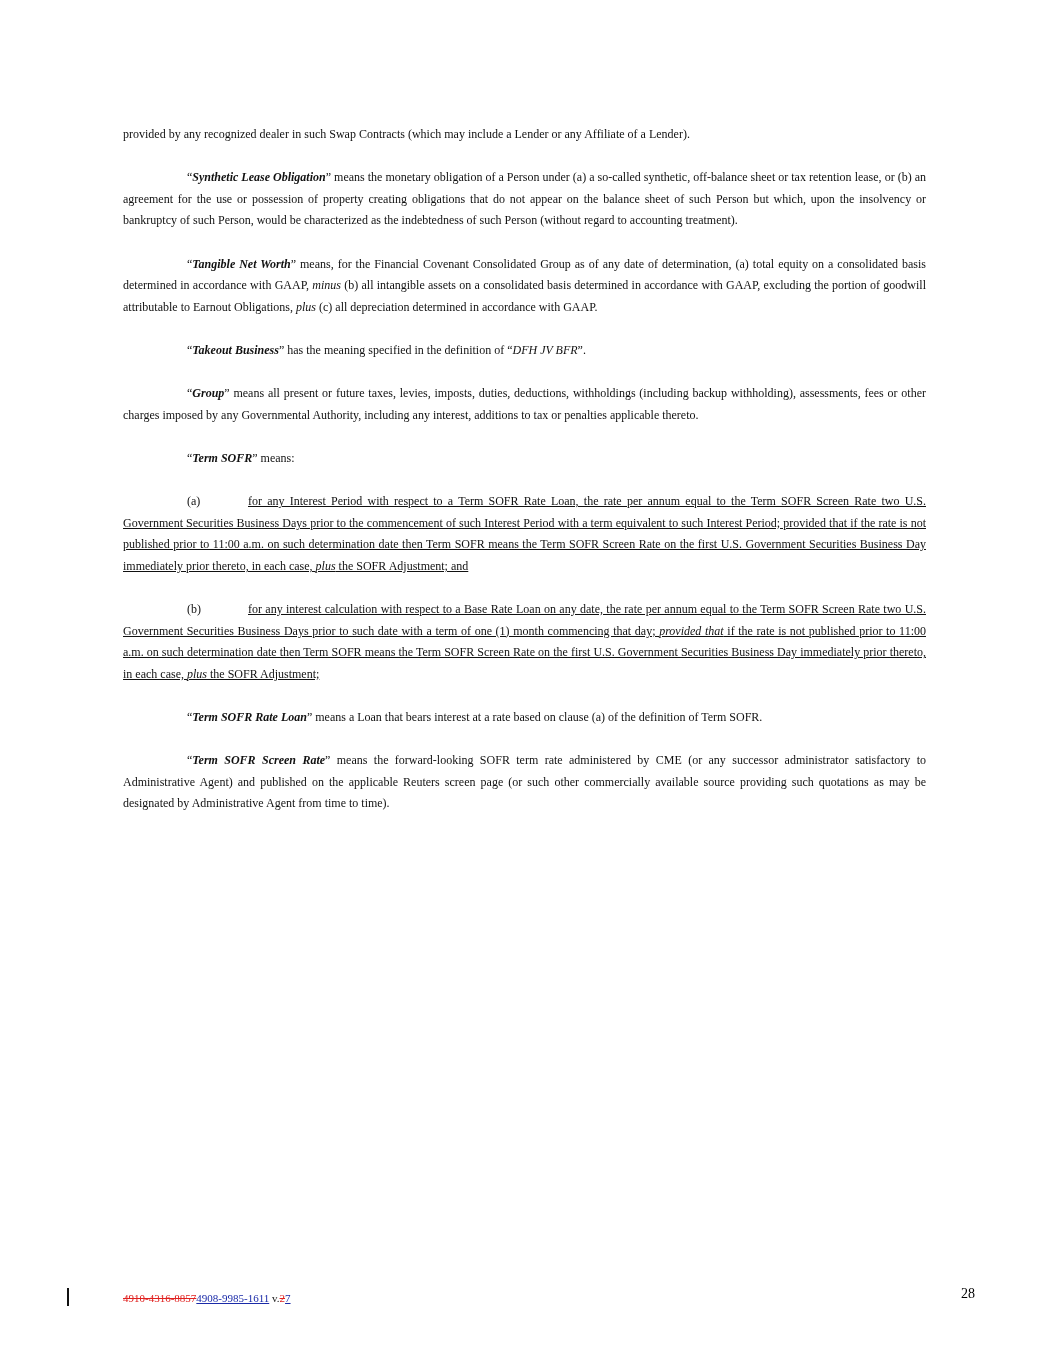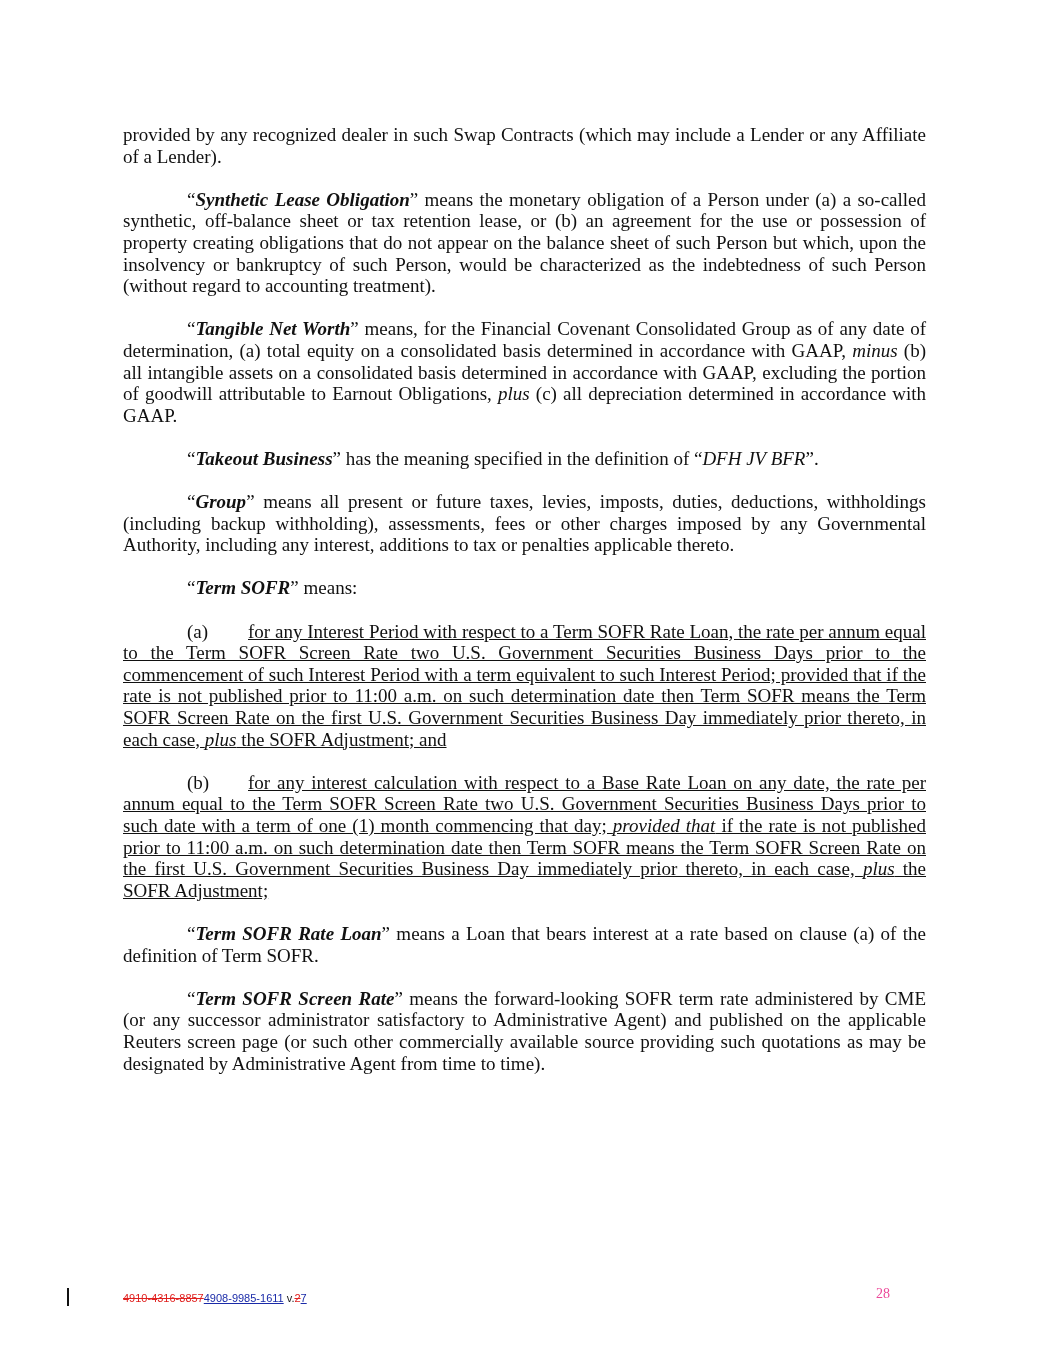--- a/index.html
+++ b/index.html
@@ -1,34 +1,34 @@
 <!DOCTYPE html>
 <html><head>
 <meta charset="utf-8">
 <style>
   html, body { margin: 0; padding: 0; background: #ffffff; }
   body { width: 1055px; height: 1365px; position: relative; overflow: hidden; }
   .page {
     position: absolute; left: 123px; top: 124px; width: 803px;
-    font-family: "Liberation Serif", serif; font-size: 19px; line-height: 21.6px; color: #111;
+    font-family: "Liberation Serif", serif; font-size: 12px; line-height: 21.6px; color: #111;
   }
   .para { margin: 0 0 21.6px 0; text-align: justify; }
   .indent { text-indent: 64px; }
   .item { text-indent: 64px; text-decoration: underline; }
   .item .label { display: inline-block; text-indent: 0; width: 61px; }
   .term { font-weight: bold; font-style: italic; }
   .it { font-style: italic; }
   .bi { font-weight: bold; font-style: italic; }
-  .footer { position: absolute; top: 1292px; left: 123px; font-family: Liberation Sans, sans-serif; font-size: 11px; color: #1a1a1a; text-align: center; }
+  .footer { position: absolute; top: 1292px; left: 123px; font-family: Liberation Serif, serif; font-size: 11px; color: #1a1a1a; text-align: center; }
   .del { color: #e0201e; text-decoration: line-through; }
   .ins { color: #1a2aa8; text-decoration: underline; }
   .ver-del { color: #e0201e; text-decoration: line-through; }
   .ver-ins { color: #1a2aa8; text-decoration: underline; }
   .change-bar { position: absolute; left: 67px; top: 1288px; width: 2px; height: 18px; background: #111; }
-  .page-num { position: absolute; top: 1286px; left: 876px; font-family: "Liberation Serif", serif; font-size: 14px; color: #ec4899; }
+  .page-num { position: absolute; top: 1286px; left: 961px; font-family: "Liberation Serif", serif; font-size: 14px; color: #000000; }
 </style>
 </head>
 <body>
 
 <div class="page">
 
   <p class="para">provided by any recognized dealer in such Swap Contracts (which may include a Lender or any Affiliate of a Lender).</p>
 
   <p class="para indent"><span>“</span><span class="term">Synthetic Lease Obligation</span><span>”</span><span> means the monetary obligation of a Person under (a) a so-called synthetic, off-balance sheet or tax retention lease, or (b) an agreement for the use or possession of property creating obligations that do not appear on the balance sheet of such Person but which, upon the insolvency or bankruptcy of such Person, would be characterized as the indebtedness of such Person (without regard to accounting treatment).</span></p>
 

